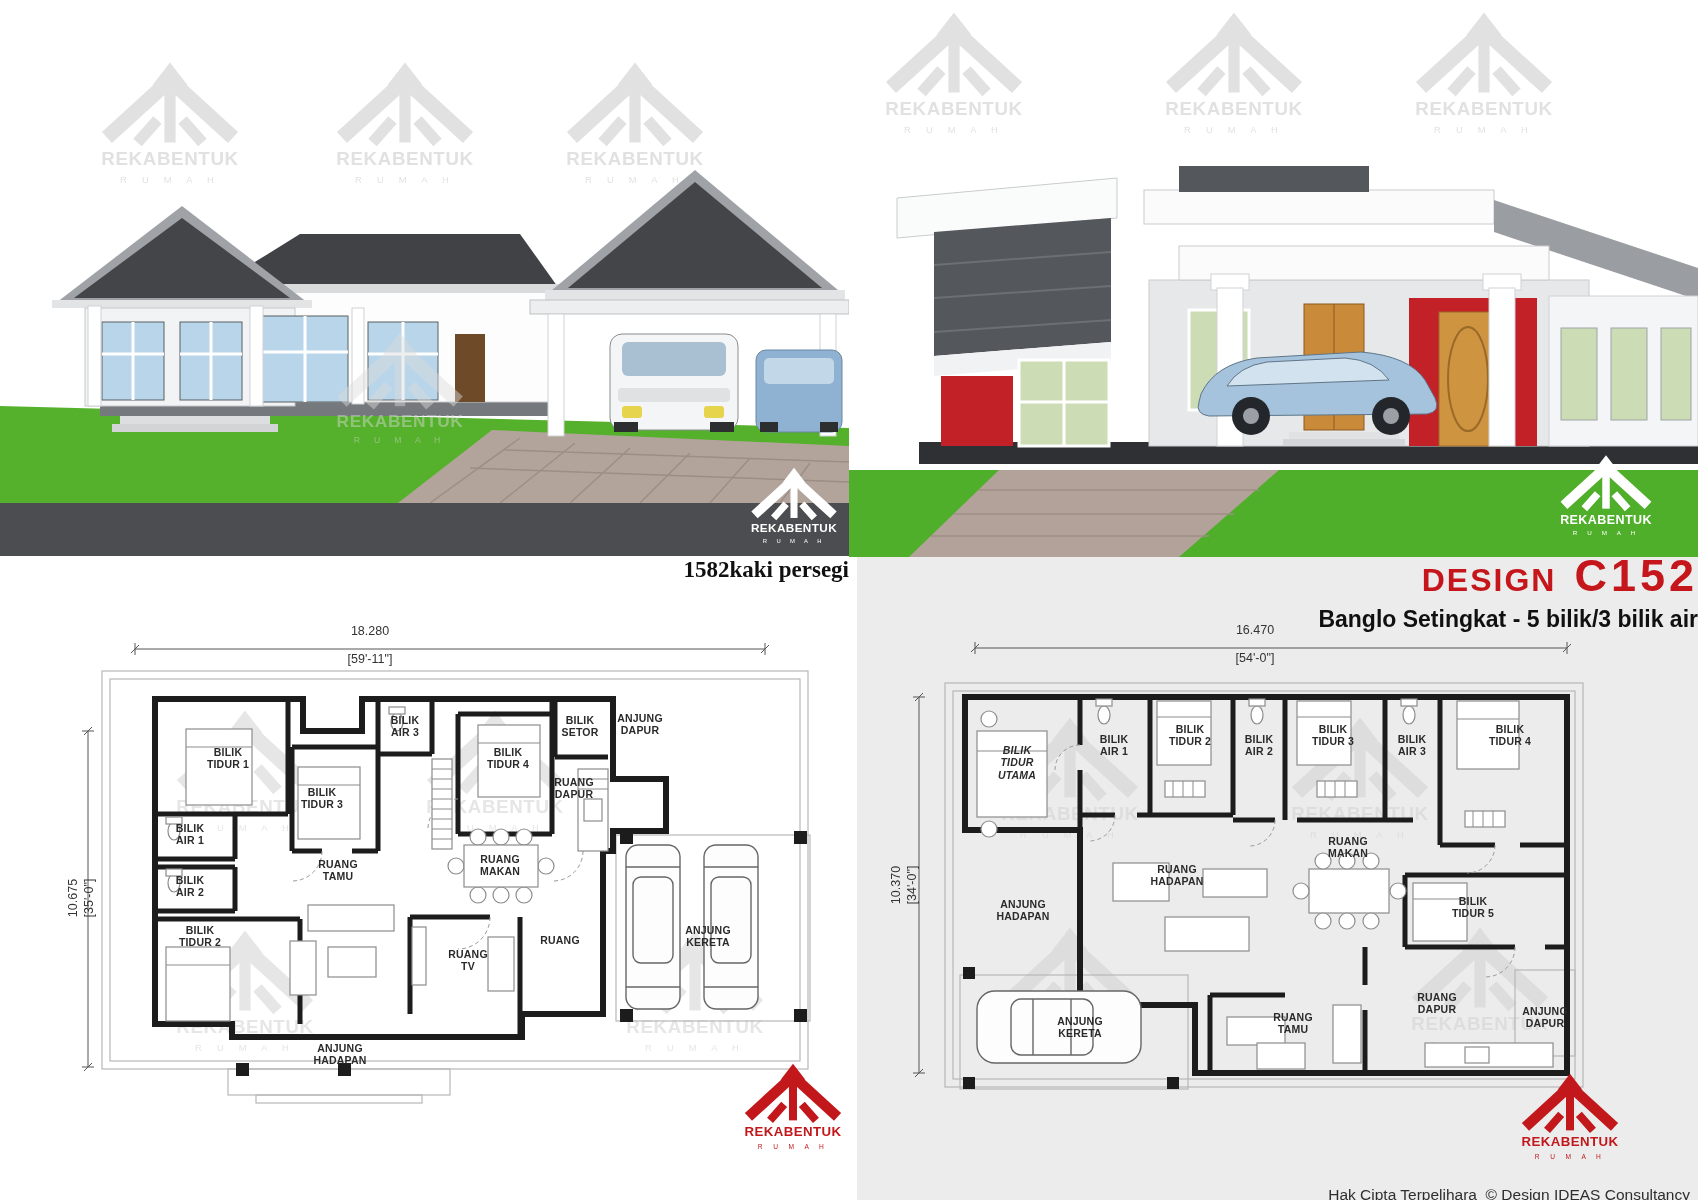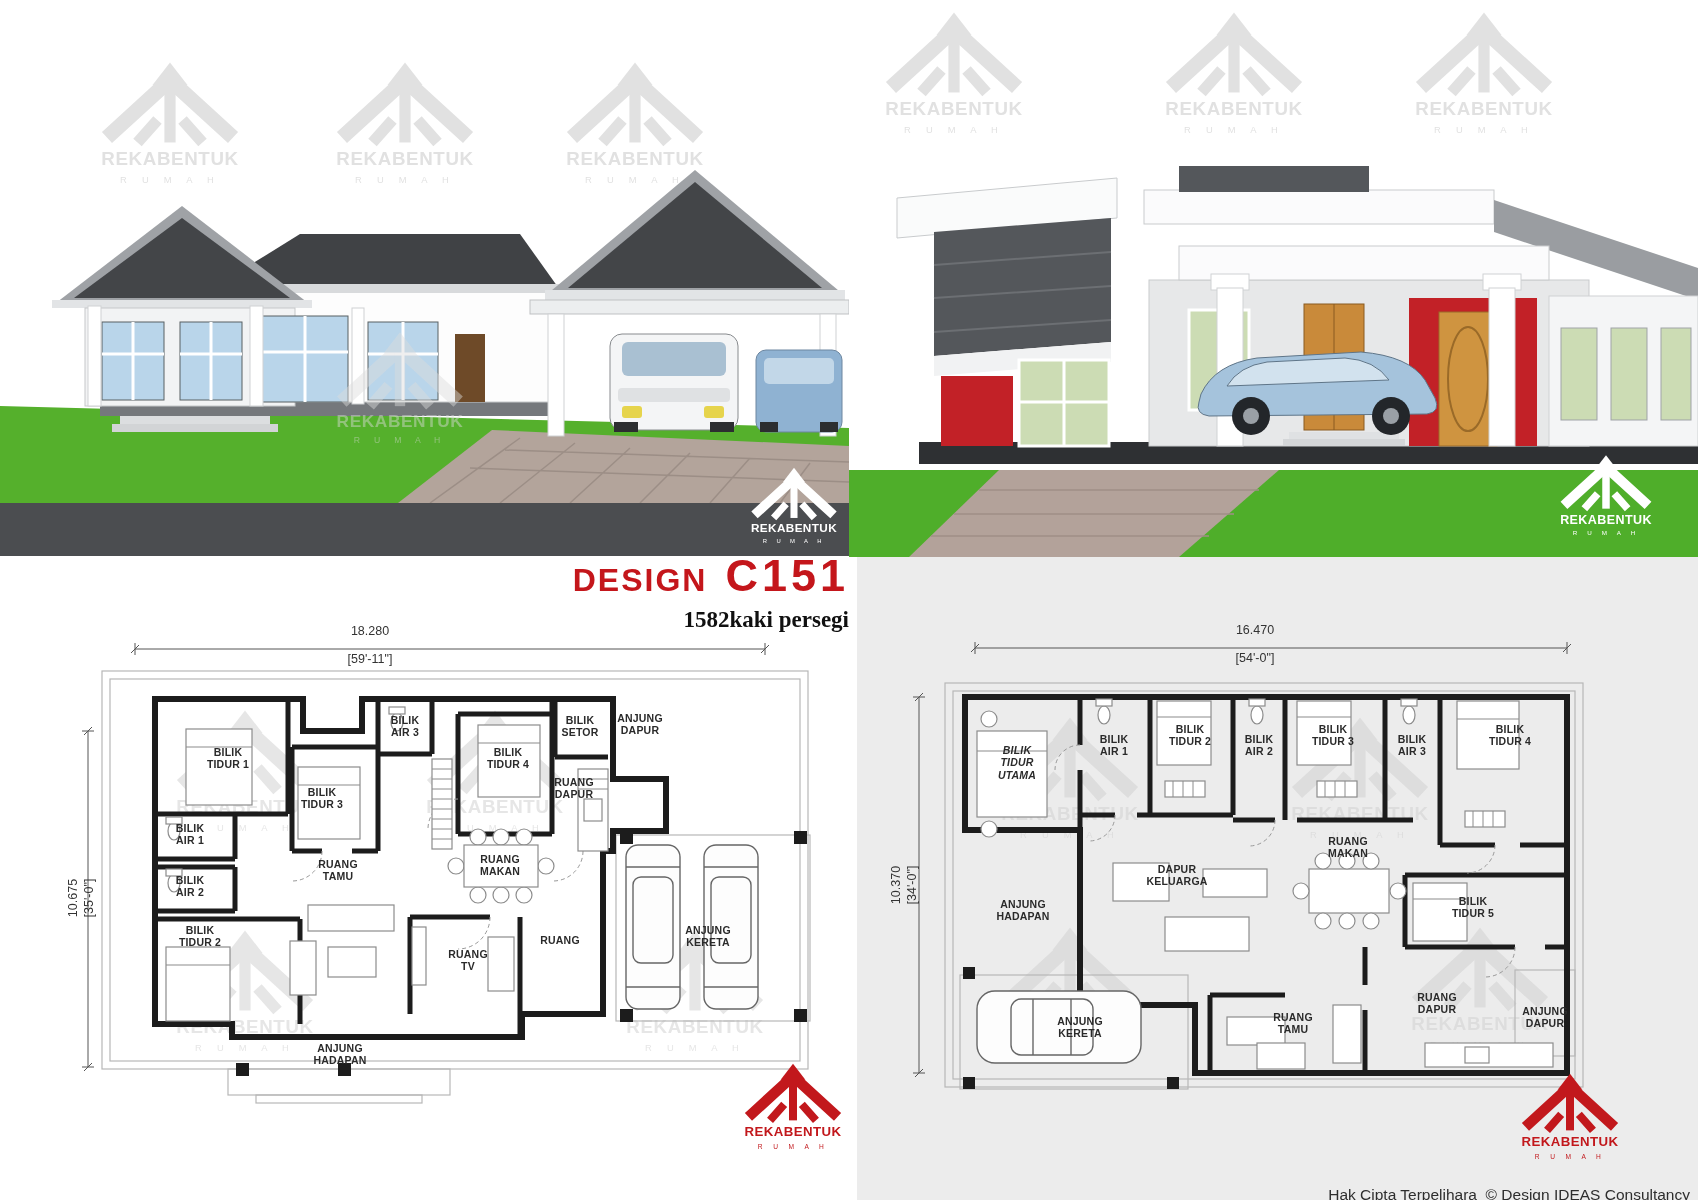--- a/index.html
+++ b/index.html
@@ -159,23 +159,20 @@
             <path class="st2" d="M60,14 V66"></path>
             <path class="fl" d="M60,2 L46,20 H74 Z"></path>
             <path class="st2" d="M34,66 L50,48 M86,66 L70,48"></path>
             <text x="60" y="84" class="t1">REKABENTUK</text>
             <text x="60" y="98" class="t2">R U M A H</text>
           </svg>
       </div>
     </div>
 
     <div class="title-block tb-left">
-      <div class="design-line">
-        <span class="design-word">DESIGN</span><span class="design-code">C151</span>
-      </div>
       <div class="area">1582kaki persegi</div>
     </div>
 
     <div class="plan" id="plan-c151">
       <div class="wm wm-plan" style="left:110px;top:90px;width:150px;height:130px;">
         <svg class="lg" viewBox="0 0 120 104">
             <path class="st" d="M14,58 L60,16 L106,58"></path>
             <path class="st2" d="M60,14 V66"></path>
             <path class="fl" d="M60,2 L46,20 H74 Z"></path>
             <path class="st2" d="M34,66 L50,48 M86,66 L70,48"></path>
@@ -407,20 +404,24 @@
             <path class="st2" d="M60,14 V66"></path>
             <path class="fl" d="M60,2 L46,20 H74 Z"></path>
             <path class="st2" d="M34,66 L50,48 M86,66 L70,48"></path>
             <text x="60" y="84" class="t1">REKABENTUK</text>
             <text x="60" y="98" class="t2">R U M A H</text>
           </svg>
       </div>
     </div>
 
     <div class="title-block tb-right">
+      <div class="design-line">
+        <span class="design-word">DESIGN</span><span class="design-code">C152</span>
+      </div>
+      <div class="subtitle">Banglo Setingkat - 5 bilik/3 bilik air</div>
     </div>
 
     <div class="plan" id="plan-c152">
       <div class="wm wm-plan" style="left:130px;top:130px;width:150px;height:130px;color:#dadada;">
         <svg class="lg" viewBox="0 0 120 104">
             <path class="st" d="M14,58 L60,16 L106,58"></path>
             <path class="st2" d="M60,14 V66"></path>
             <path class="fl" d="M60,2 L46,20 H74 Z"></path>
             <path class="st2" d="M34,66 L50,48 M86,66 L70,48"></path>
             <text x="60" y="84" class="t1">REKABENTUK</text>
@@ -533,21 +534,21 @@
         <div>[34'-0"]</div>
       </div>
 
       <div class="room-label" style="left:152px;top:178px;width:50px;font-style:italic;">BILIK TIDUR UTAMA</div>
       <div class="room-label" style="left:249px;top:160px;width:44px;">BILIK AIR 1</div>
       <div class="room-label" style="left:325px;top:150px;">BILIK TIDUR 2</div>
       <div class="room-label" style="left:394px;top:160px;width:44px;">BILIK AIR 2</div>
       <div class="room-label" style="left:468px;top:150px;">BILIK TIDUR 3</div>
       <div class="room-label" style="left:547px;top:160px;width:44px;">BILIK AIR 3</div>
       <div class="room-label" style="left:645px;top:150px;">BILIK TIDUR 4</div>
-      <div class="room-label" style="left:312px;top:290px;width:70px;">DAPUR KELUARGA</div>
+      <div class="room-label" style="left:312px;top:290px;width:70px;">RUANG HADAPAN</div>
       <div class="room-label" style="left:483px;top:262px;width:52px;">RUANG MAKAN</div>
       <div class="room-label" style="left:158px;top:325px;width:60px;">ANJUNG HADAPAN</div>
       <div class="room-label" style="left:608px;top:322px;">BILIK TIDUR 5</div>
       <div class="room-label" style="left:215px;top:442px;width:56px;">ANJUNG KERETA</div>
       <div class="room-label" style="left:428px;top:438px;width:50px;">RUANG TAMU</div>
       <div class="room-label" style="left:572px;top:418px;width:50px;">RUANG DAPUR</div>
       <div class="room-label" style="left:680px;top:432px;width:54px;">ANJUNG DAPUR</div>
     </div>
 
     <div class="red-logo" style="left:668px;top:1072px;">

